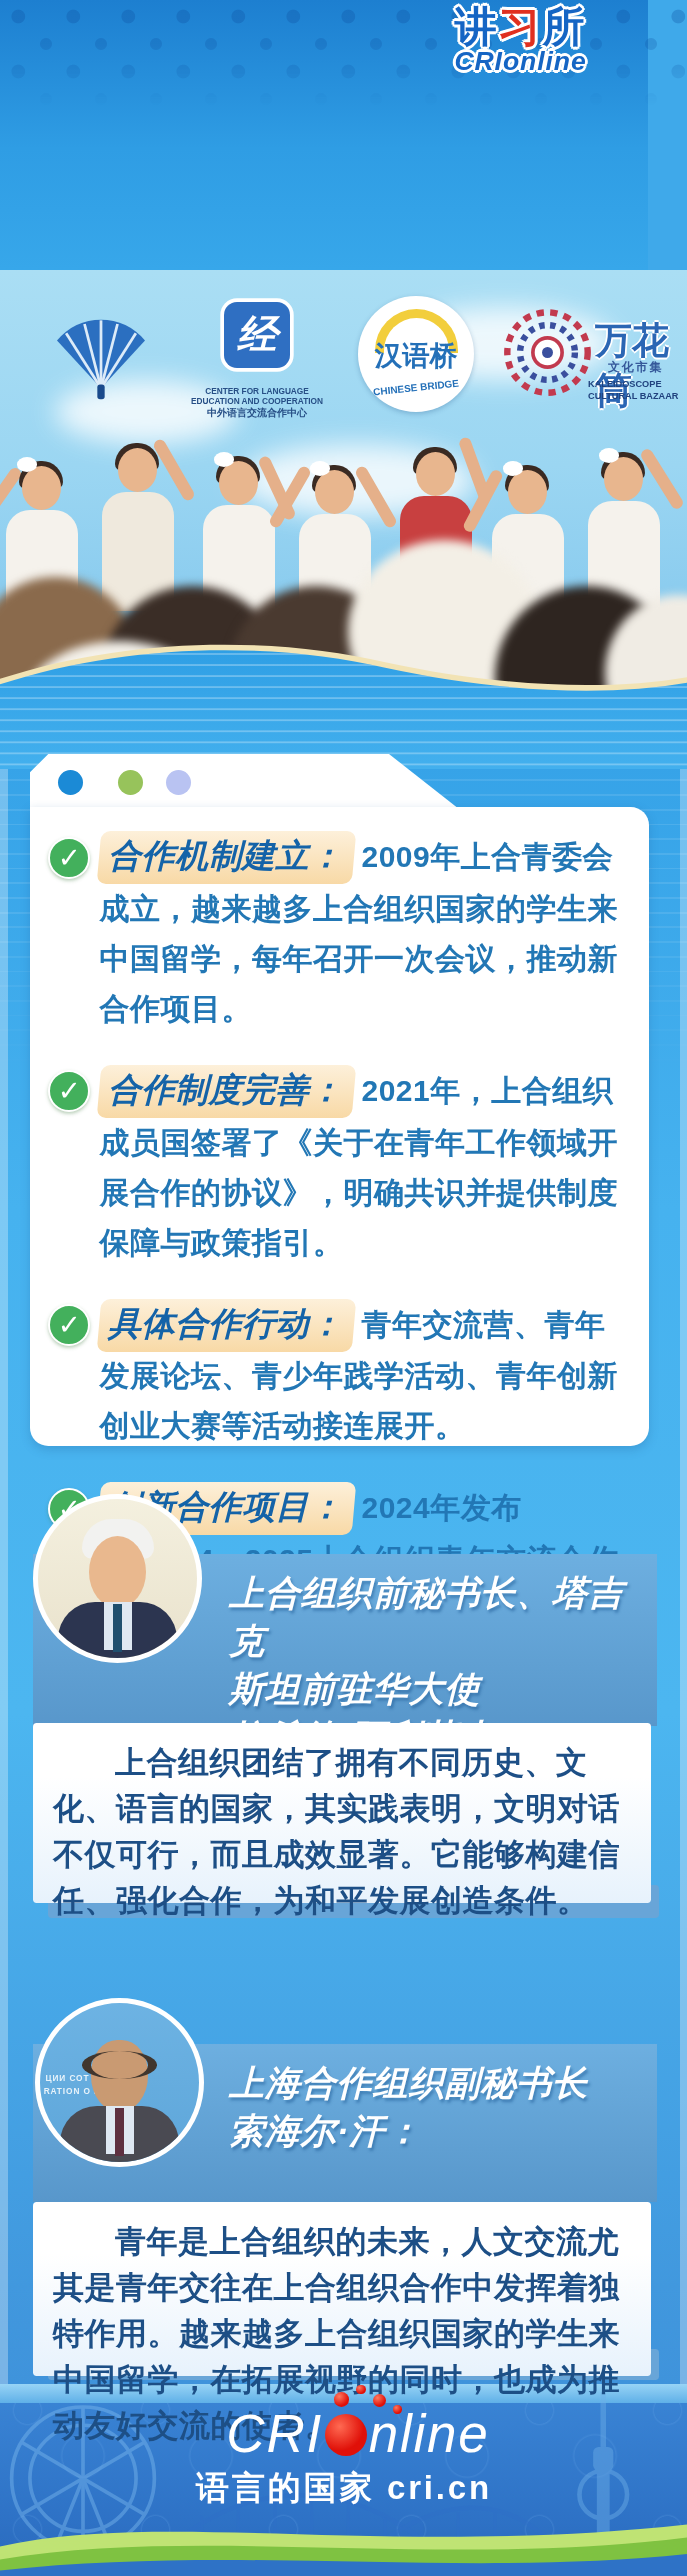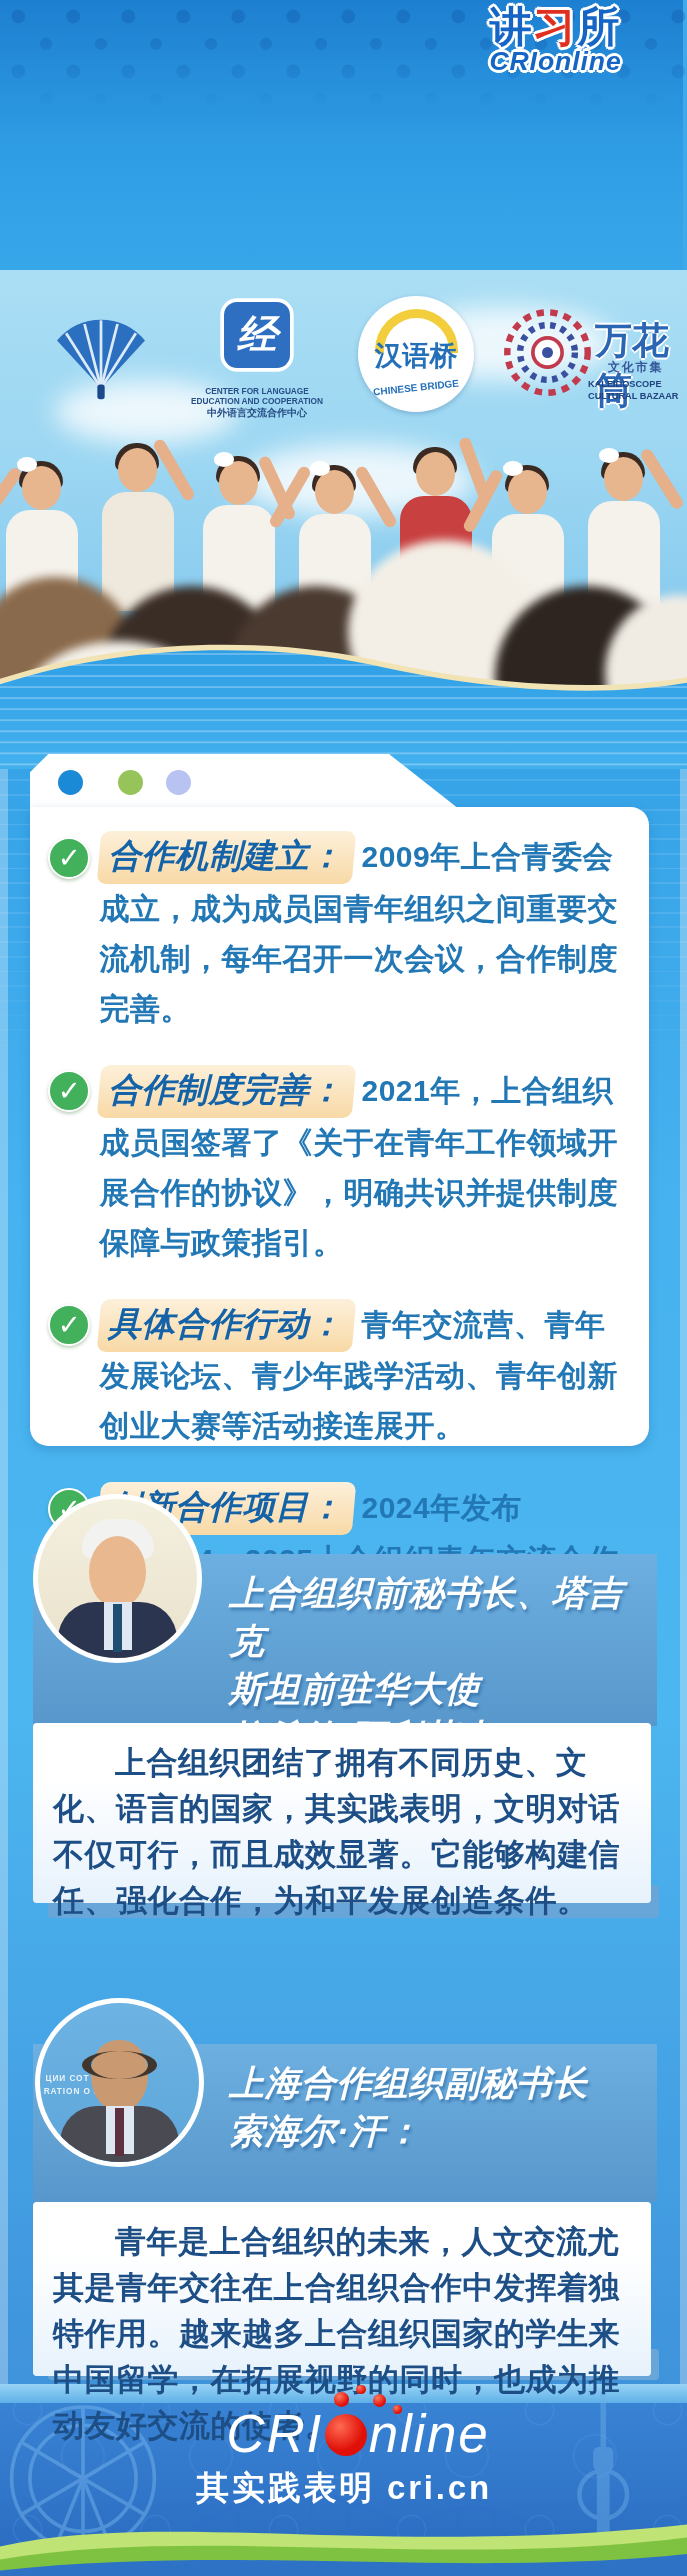--- a/index.html
+++ b/index.html
@@ -1,21 +1,21 @@
 <!DOCTYPE html>
 <html style="font-size:14.7px"><head>
 <meta charset="utf-8">
 <style>
   html,body{margin:0;padding:0;}
   body{font-family:"Liberation Sans","DejaVu Sans",sans-serif;}
   #page{position:relative;width:688px;height:2576px;overflow:hidden;background:#3fa9ea;}
 
   
-  .top-header{position:absolute;left:0;top:0;width:683px;height:270px;
-    background:linear-gradient(180deg,#1d7fd0 0%,#2f9de4 55%,#37a7ea 100%);}
+  .top-header{position:absolute;left:0;top:0;width:628px;height:270px;
+    background:linear-gradient(180deg,#1d7fd0 0%,#2f9de4 55%,#37a7ea 100%);padding-left:20px;}
   .damask{position:absolute;left:0;top:0;width:688px;height:108px;opacity:.55;
     background-image:
       radial-gradient(circle at 18.3px 16.5px, rgba(14,80,160,.55) 6.4px, transparent 7.3px),
       radial-gradient(circle at 46px 44px, rgba(14,80,160,.45) 5.5px, transparent 6.4px);
     background-size:55px 55px;
     -webkit-mask-image:linear-gradient(180deg,#000 40%,transparent);
     mask-image:linear-gradient(180deg,#000 40%,transparent);}
   .site-logo{position:absolute;right:13px;top:5.5px;width:229px;text-align:center;line-height:1.02;}
   .site-logo .cn{font-size:42px;font-weight:bold;color:#1565c4;letter-spacing:1.8px;
     text-shadow:-2.8px 0 #fff,2.8px 0 #fff,0 -2.8px #fff,0 2.8px #fff,-1.8px -1.8px #fff,1.8px 1.8px #fff,-1.8px 1.8px #fff,1.8px -1.8px #fff;}
@@ -278,21 +278,21 @@
 
   <div class="main-card">
     <div class="card-tab">
       <div class="dot" style="left:27.5px;background:#1b8ad6;"></div>
       <div class="dot" style="left:88px;background:#97c35b;"></div>
       <div class="dot" style="left:136px;background:#b9c3f2;"></div>
     </div>
     <div class="card-main">
       <div class="bullet">
         <div class="check">✓</div>
-        <div class="b-text"><span class="tag"><span>合作机制建立：</span></span><span>2009年上合青委会成立，成为成员国青年组织之间重要交流机制，每年召开一次会议，合作制度完善。</span></div>
+        <div class="b-text"><span class="tag"><span>合作机制建立：</span></span><span>2009年上合青委会成立，越来越多上合组织国家的学生来中国留学，每年召开一次会议，推动新合作项目。</span></div>
       </div>
       <div class="bullet">
         <div class="check">✓</div>
         <div class="b-text"><span class="tag"><span>合作制度完善：</span></span><span>2021年，上合组织成员国签署了《关于在青年工作领域开展合作的协议》，明确共识并提供制度保障与政策指引。</span></div>
       </div>
       <div class="bullet">
         <div class="check">✓</div>
         <div class="b-text"><span class="tag"><span>具体合作行动：</span></span><span>青年交流营、青年发展论坛、青少年践学活动、青年创新创业大赛等活动接连展开。</span></div>
       </div>
       <div class="bullet">
@@ -385,21 +385,21 @@
       </g>
     </svg>
 
     <div class="cri-logo">
       <div class="cri-row"><span>CRI</span><span class="redball"></span><span>nline</span>
         <span class="rdot" style="width:14.7px;height:14.7px;left:108px;top:-14.7px;"></span>
         <span class="rdot" style="width:9.2px;height:9.2px;left:130px;top:-22px;"></span>
         <span class="rdot" style="width:13px;height:13px;left:147px;top:-13px;"></span>
         <span class="rdot" style="width:8.3px;height:8.3px;left:167px;top:-1.8px;"></span>
       </div>
-      <div class="cri-sub"><span>其实践表明</span> <span>cri.cn</span></div>
+      <div class="cri-sub"><span>语言的国家</span> <span>cri.cn</span></div>
     </div>
 
     <svg class="g-waves" viewBox="0 0 750 90" preserveAspectRatio="none">
       <path d="M0,58 C180,18 420,70 750,34 L750,90 L0,90 Z" fill="#bfe374"></path>
       <path d="M0,72 C220,36 480,82 750,48 L750,90 L0,90 Z" fill="#7fc241"></path>
       <path d="M0,84 C260,56 500,92 750,66 L750,90 L0,90 Z" fill="#2e72c6"></path>
     </svg>
   </div>
 
 </div>

